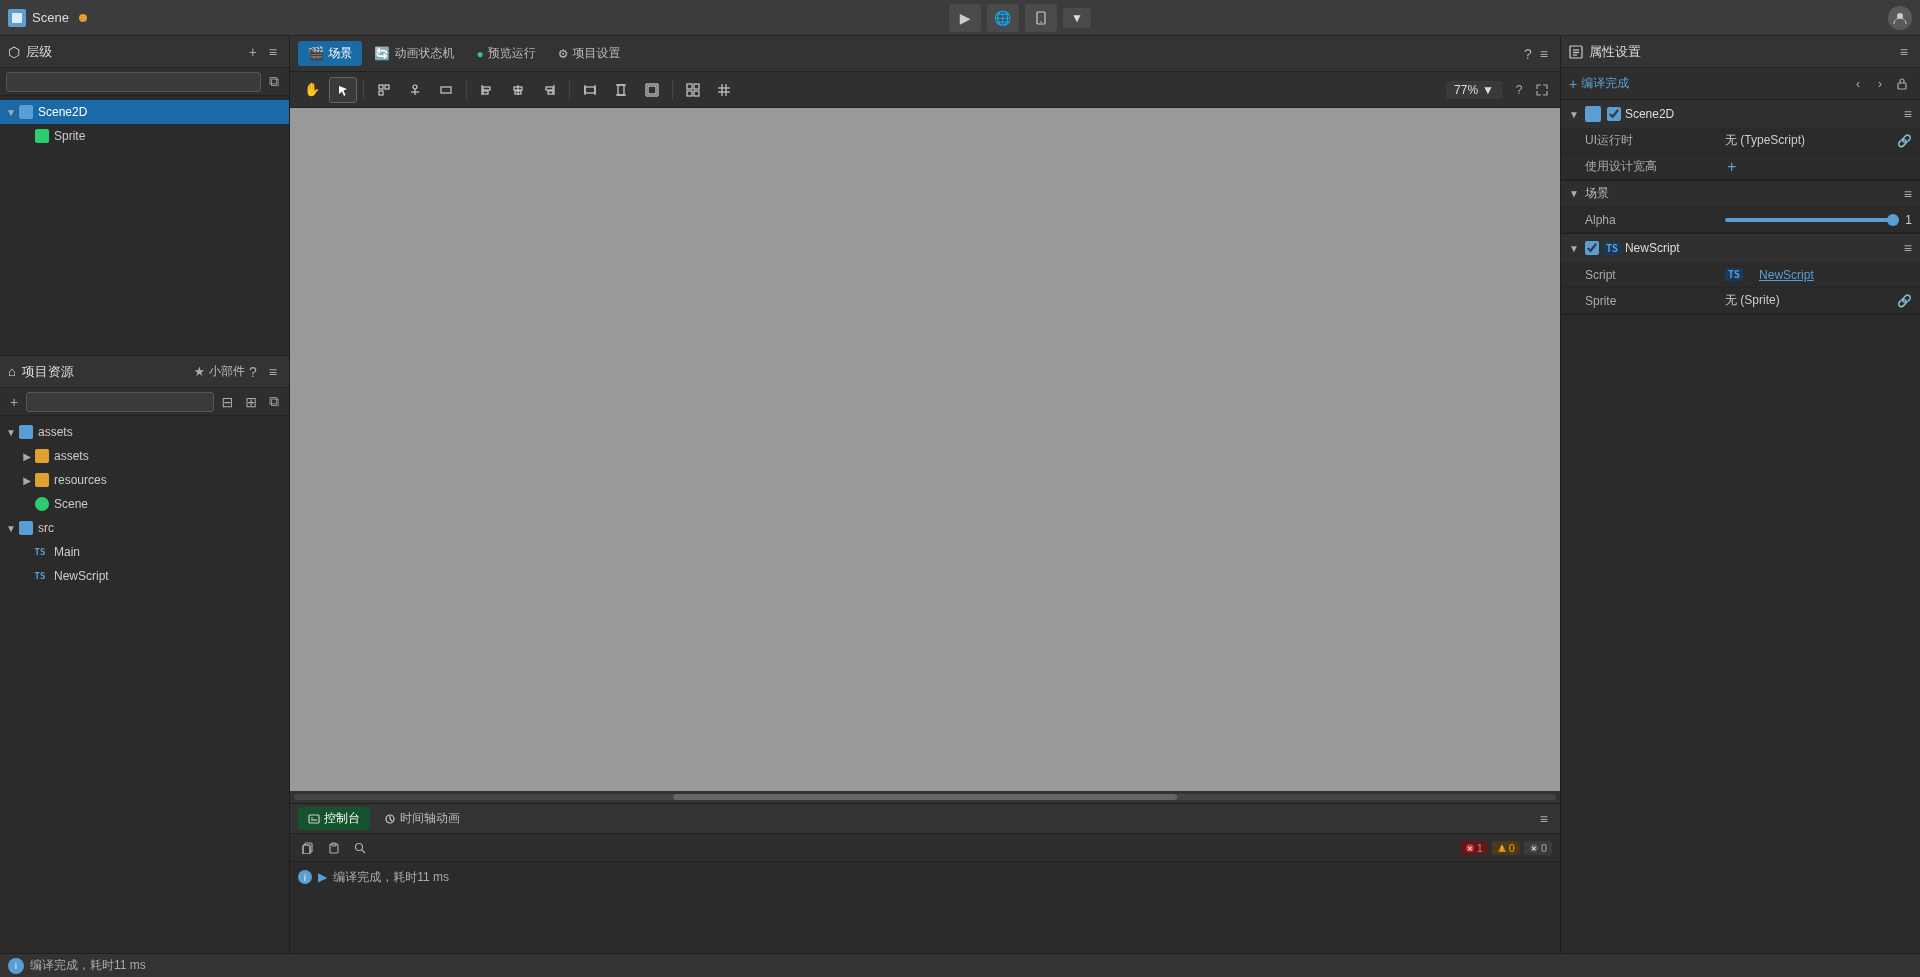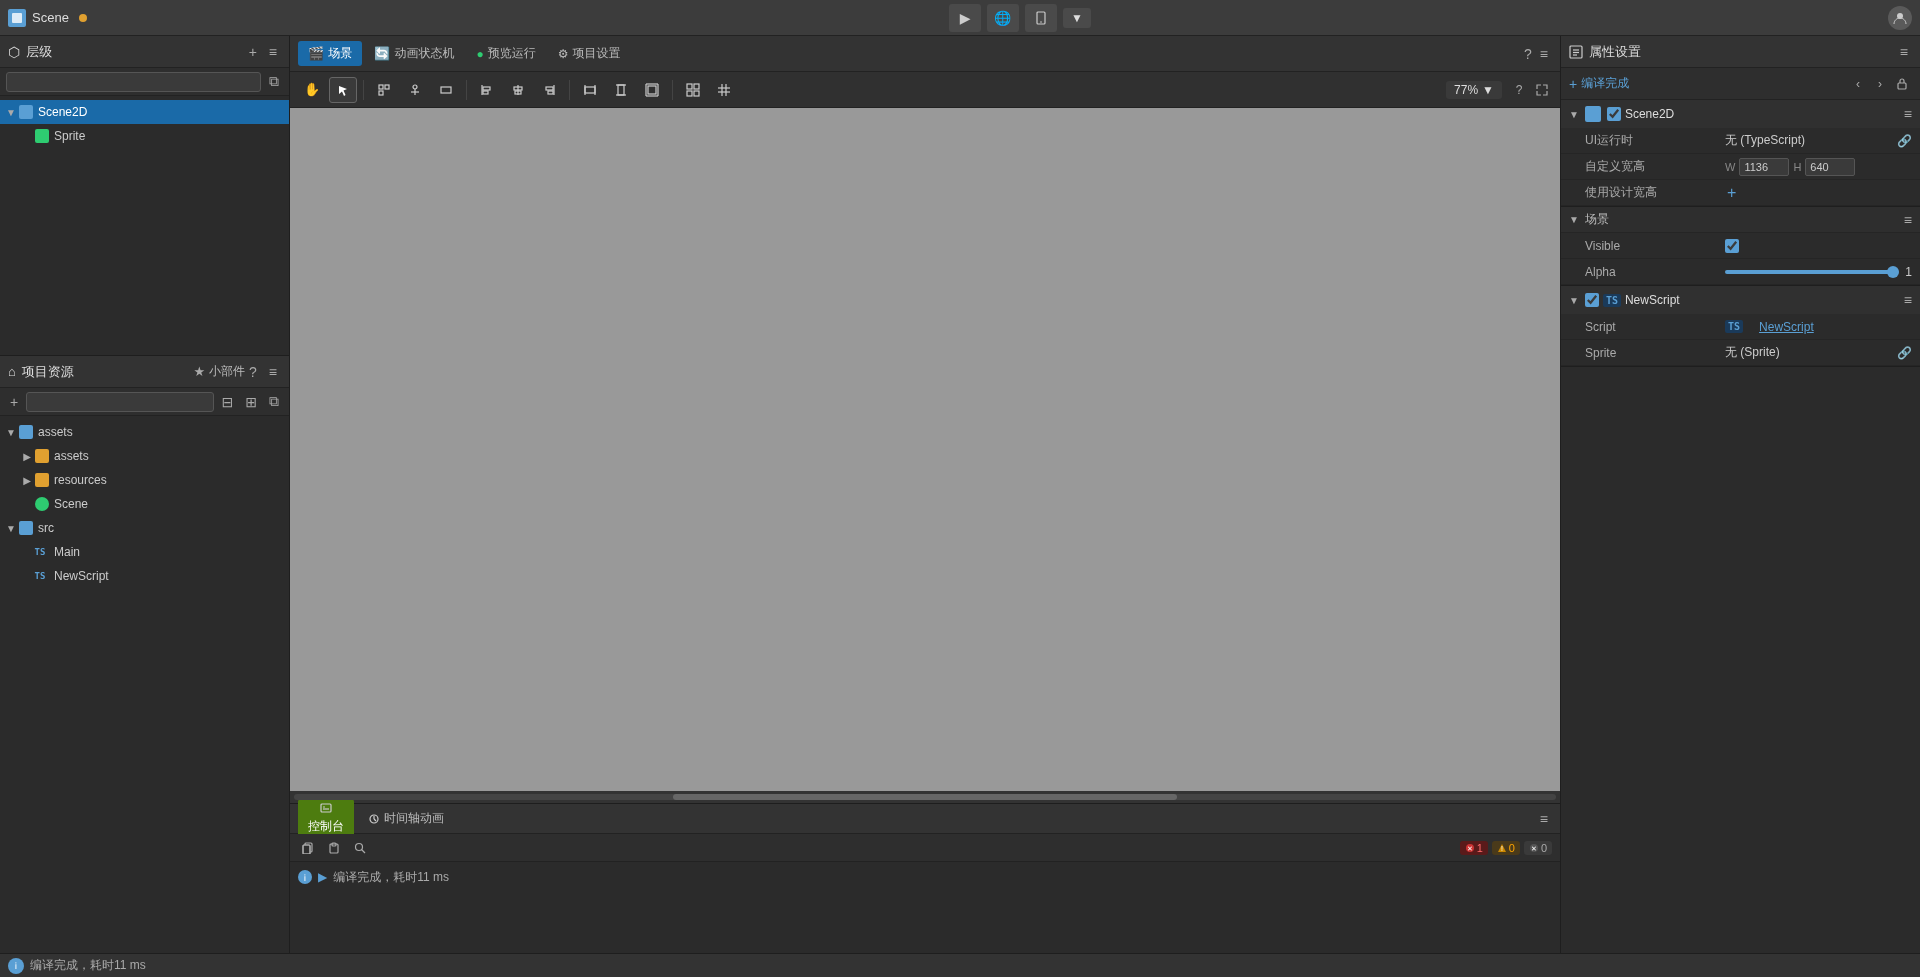--- a/index.html
+++ b/index.html
@@ -371,21 +371,21 @@
       flex-shrink: 0;
     }
     .console-tab {
       display: flex; align-items: center; gap: 4px;
       padding: 3px 10px;
       border-radius: 3px;
       cursor: pointer;
       font-size: 12px;
       color: #bbb;
     }
-    .console-tab.active { background: #4d7c0f; color: #fff; flex-direction: column; }
+    .console-tab.active { background: #14532d; color: #fff; }
     .console-toolbar {
       height: 28px;
       background: #2e2e2e;
       display: flex;
       align-items: center;
       padding: 0 8px;
       gap: 6px;
       border-bottom: 1px solid #222;
       flex-shrink: 0;
     }
@@ -1105,53 +1105,36 @@
 
       <div class="prop-row">
         <span class="prop-label">UI运行时</span>
         <div class="prop-value">
           <span class="prop-text">无 (TypeScript)</span>
           <span class="prop-link-icon" style="margin-left:auto;">🔗</span>
         </div>
       </div>
 
 
-      <div class="prop-row">
-        <span class="prop-label">自定义宽高</span>
-        <div class="prop-value">
-          <div class="wh-inputs">
-            <span class="wh-label">W</span>
-            <input class="prop-input" type="text" value="1136" style="width: 50px;">
-            <span class="wh-label">H</span>
-            <input class="prop-input" type="text" value="640" style="width: 50px;">
-          </div>
-        </div>
-      </div>
 
       <div class="prop-row">
         <span class="prop-label">使用设计宽高</span>
         <div class="prop-value">
           <button class="prop-add-btn">+</button>
         </div>
       </div>
     </div>
 
     <div class="comp-section">
       <div class="section-header">
         <span class="section-arrow">▼</span>
         <span class="section-title">场景</span>
         <span class="section-menu">≡</span>
       </div>
 
-      <div class="prop-row">
-        <span class="prop-label">Visible</span>
-        <div class="prop-value">
-          <input type="checkbox" class="prop-checkbox" checked="" style="">
-        </div>
-      </div>
 
       <div class="prop-row">
         <span class="prop-label">Alpha</span>
         <div class="prop-slider-container">
           <input type="range" class="prop-slider" min="0" max="1" step="0.01" value="1" style="">
           <span class="prop-text">1</span>
         </div>
       </div>
 
 

